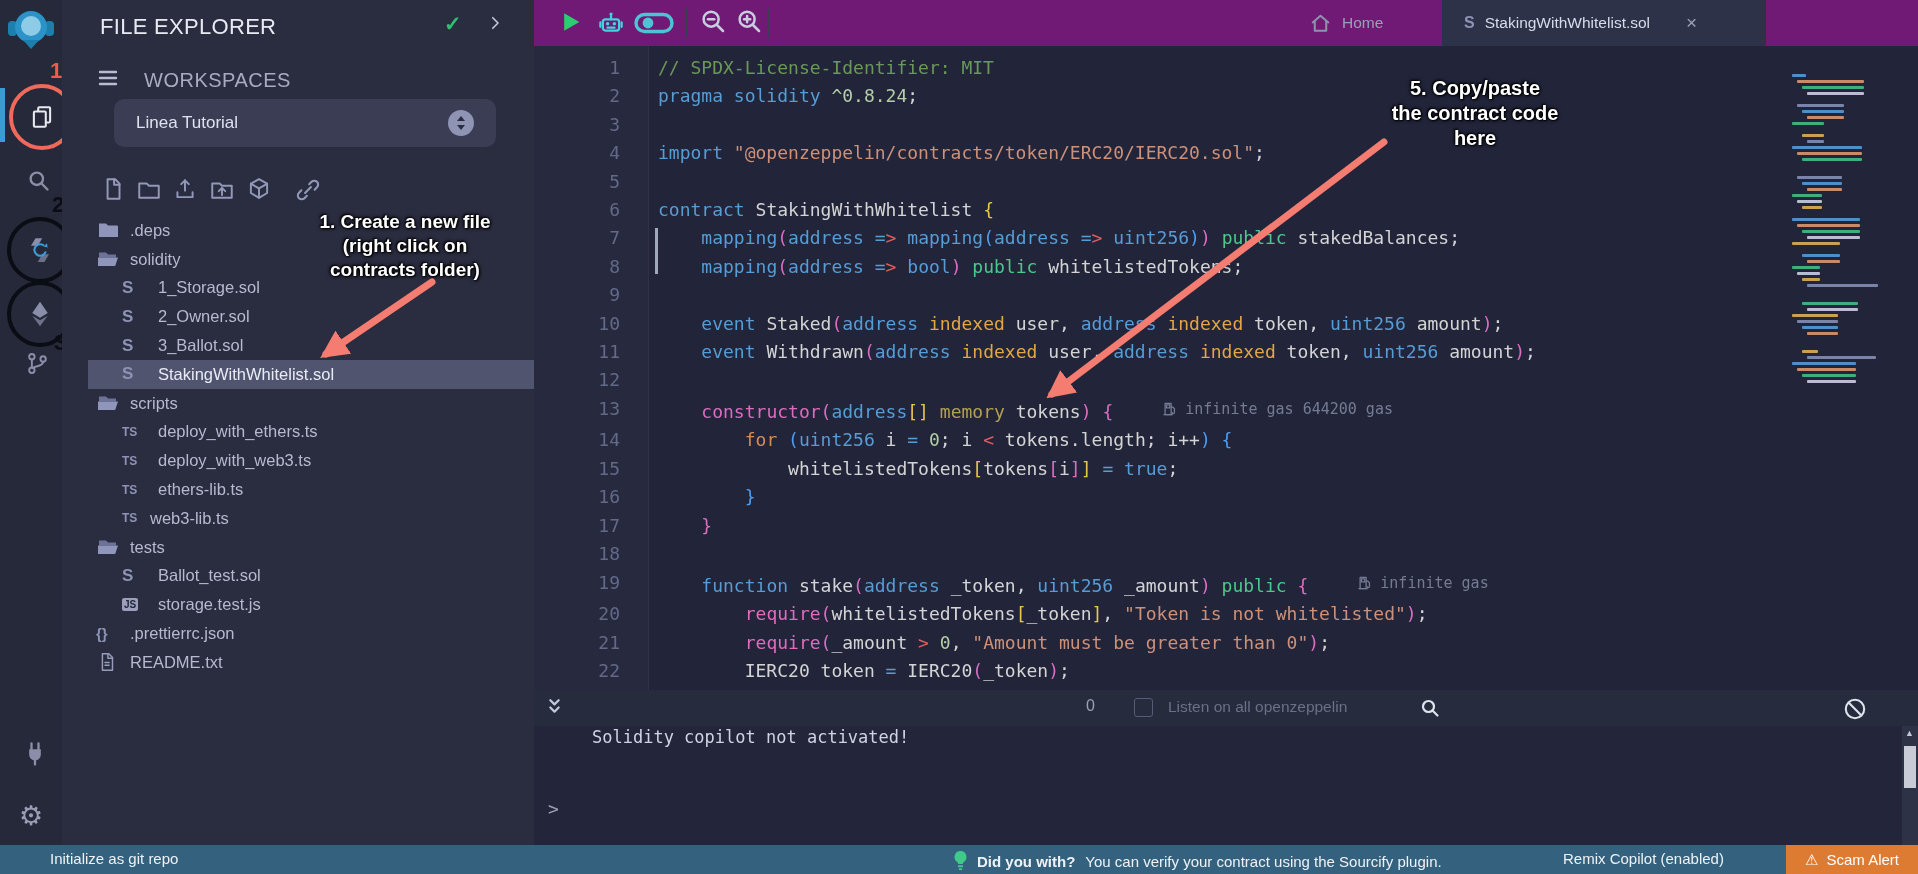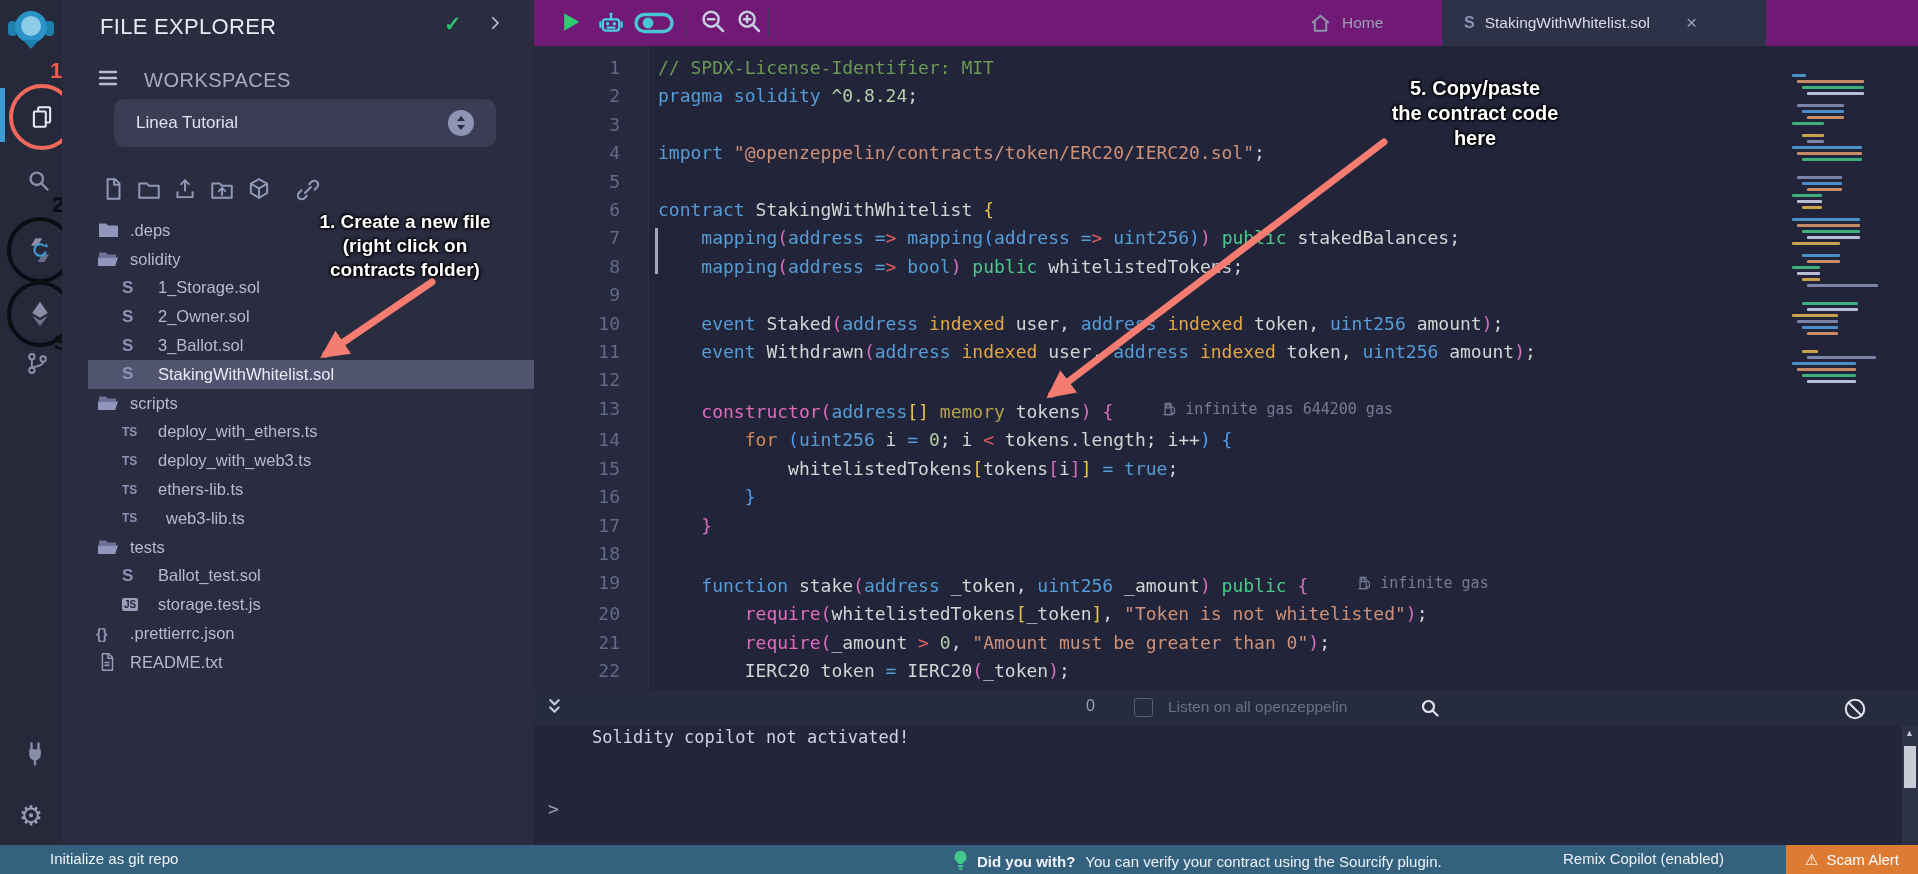--- a/index.html
+++ b/index.html
@@ -297,21 +297,21 @@
         <div class="trow" style="top: 475.2px; height: 28.8px;">
           <span class="ticn icn" style="left: 60px;">
             <span class="fican" style="font-size:12px;">TS</span>
           </span>
           <span class="tlabel" style="left: 96px;">ethers-lib.ts</span>
         </div>
         <div class="trow" style="top: 504px; height: 28.8px;">
           <span class="ticn icn" style="left: 60px;">
             <span class="fican" style="font-size:12px;">TS</span>
           </span>
-          <span class="tlabel" style="left: 104px; text-align: right;">web3-lib.ts</span>
+          <span class="tlabel" style="left: 88px; text-align: right;">web3-lib.ts</span>
         </div>
         <div class="trow" style="top: 532.8px; height: 28.8px;">
           <span class="ticn icn" style="left: 34px; color: rgb(151, 156, 186);">
             <svg width="24" height="24" viewBox="0 0 24 24">
               <path fill="#6d7299" d="M3 5.5h7l2 2h8v3H3z"></path>
               <path fill="#8f95bb" d="M2 10.5h20L19.2 19H2z"></path>
             </svg>
           </span>
           <span class="tlabel" style="left: 68px;">tests</span>
         </div>

